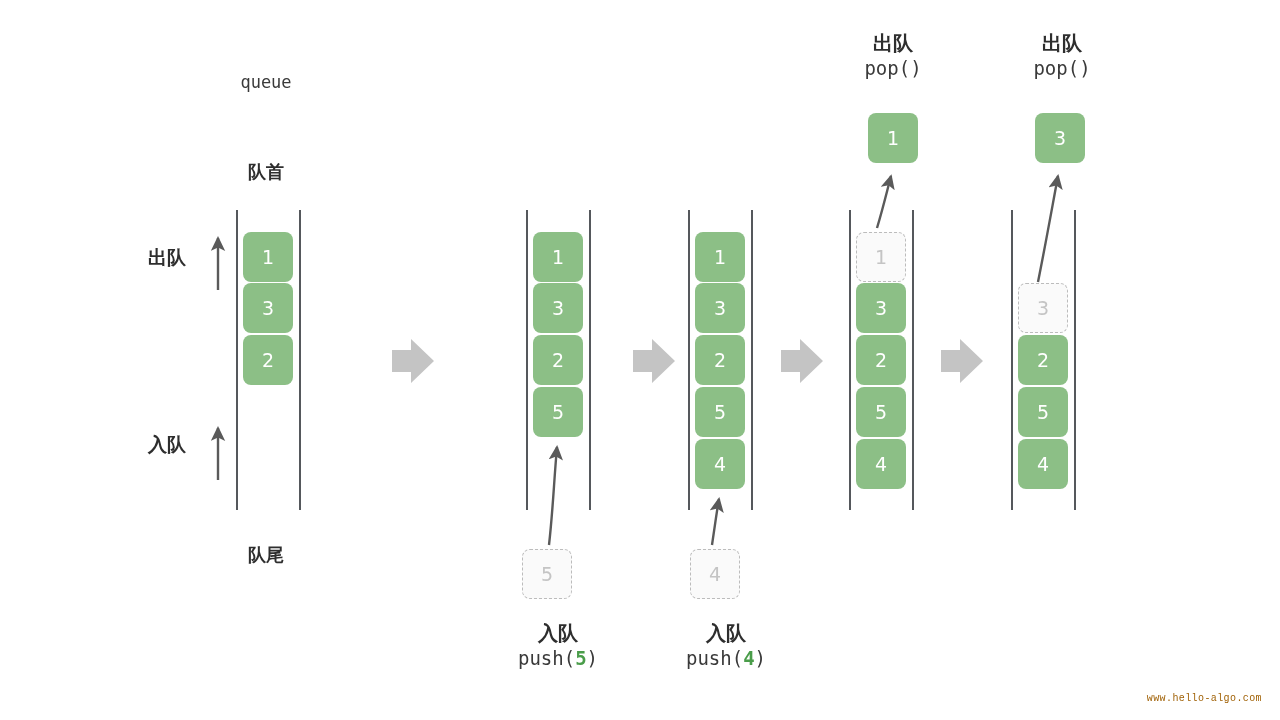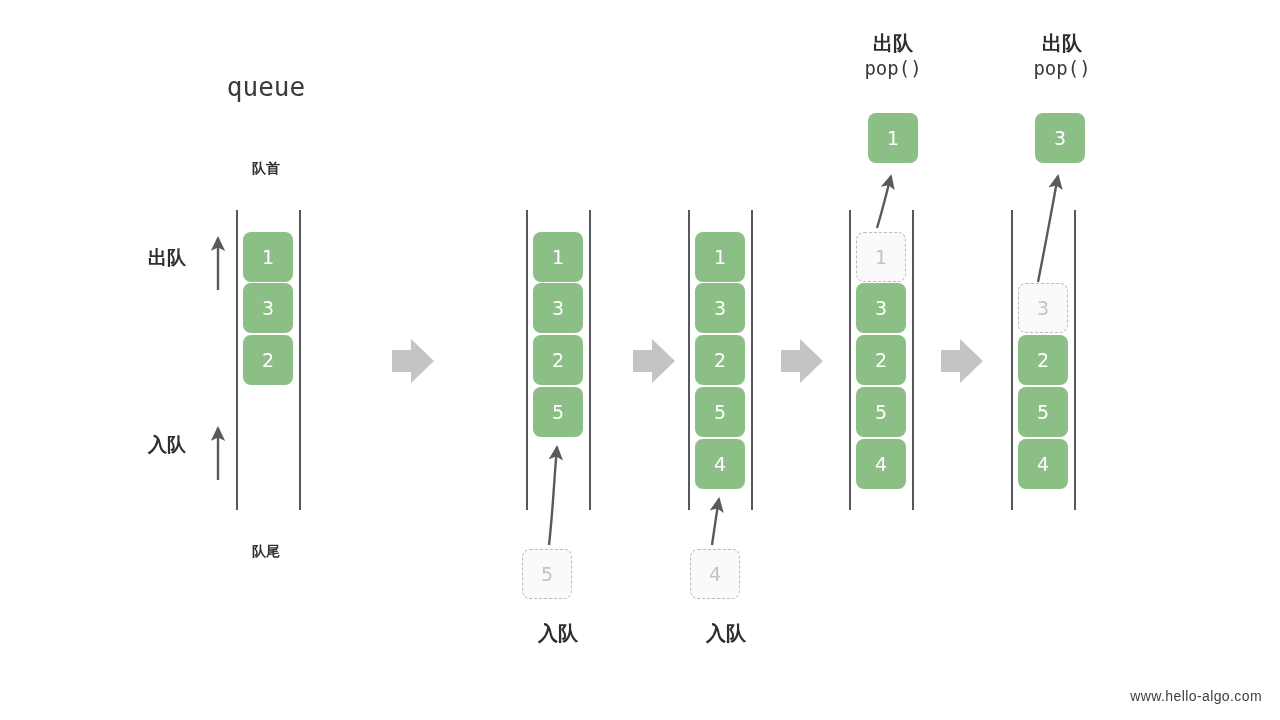--- a/index.html
+++ b/index.html
@@ -79,53 +79,53 @@
     position: absolute;
     font-size: 21px;
     font-weight: bold;
     color: #57a15b;
     font-family: "DejaVu Sans", "Liberation Sans", sans-serif;
     text-align: center;
     white-space: nowrap;
   }
   .title-code {
     position: absolute;
-    font-size: 26px;
+    font-size: 17px;
     color: #3a3a3a;
     font-family: "DejaVu Sans Mono", "Liberation Mono", monospace;
     text-align: center;
     white-space: nowrap;
   }
 
   .side-label {
     position: absolute;
     font-size: 19px;
     font-weight: bold;
     color: #2e2e2e;
     white-space: nowrap;
     font-family: "DejaVu Sans", "Liberation Sans", sans-serif;
   }
 
   .endpoint-label {
     position: absolute;
-    font-size: 14px;
+    font-size: 18px;
     font-weight: bold;
     color: #2e2e2e;
     white-space: nowrap;
     text-align: center;
     font-family: "DejaVu Sans", "Liberation Sans", sans-serif;
   }
 
   .watermark {
     position: absolute;
     right: 18px;
     bottom: 16px;
-    font-size: 14px;
-    color: #404040;
-    font-family: Liberation Sans, sans-serif;
+    font-size: 10px;
+    color: #a16207;
+    font-family: Liberation Mono, monospace;
     letter-spacing: 0.4px;
   }
 
   svg.overlay {
     position: absolute;
     left: 0; top: 0;
     width: 1280px;
     height: 720px;
     pointer-events: none;
     overflow: visible;
@@ -144,26 +144,28 @@
   <div class="side-label" style="left:148px; top:245px;">出队</div>
   <div class="side-label" style="left:148px; top:432px;">入队</div>
 
   <div class="rail" style="left:236px;"></div>
   <div class="rail" style="left:299px;"></div>
 
   <div class="rail" style="left:526px;"></div>
   <div class="rail" style="left:589px;"></div>
   <div class="caption" style="left:468px; top:620px; width:180px;">
     <span class="cn">入队</span>
+    <span class="code"><span>push(</span><span class="num">5</span><span>)</span></span>
   </div>
 
   <div class="rail" style="left:688px;"></div>
   <div class="rail" style="left:751px;"></div>
   <div class="caption" style="left:636px; top:620px; width:180px;">
     <span class="cn">入队</span>
+    <span class="code"><span>push(</span><span class="num">4</span><span>)</span></span>
   </div>
 
   <div class="rail" style="left:849px;"></div>
   <div class="rail" style="left:912px;"></div>
   <div class="caption" style="left:803px; top:30px; width:180px;">
     <span class="cn">出队</span>
     <span class="code"><span>pop(</span><span class="num"></span><span>)</span></span>
   </div>
 
   <div class="rail" style="left:1011px;"></div>

